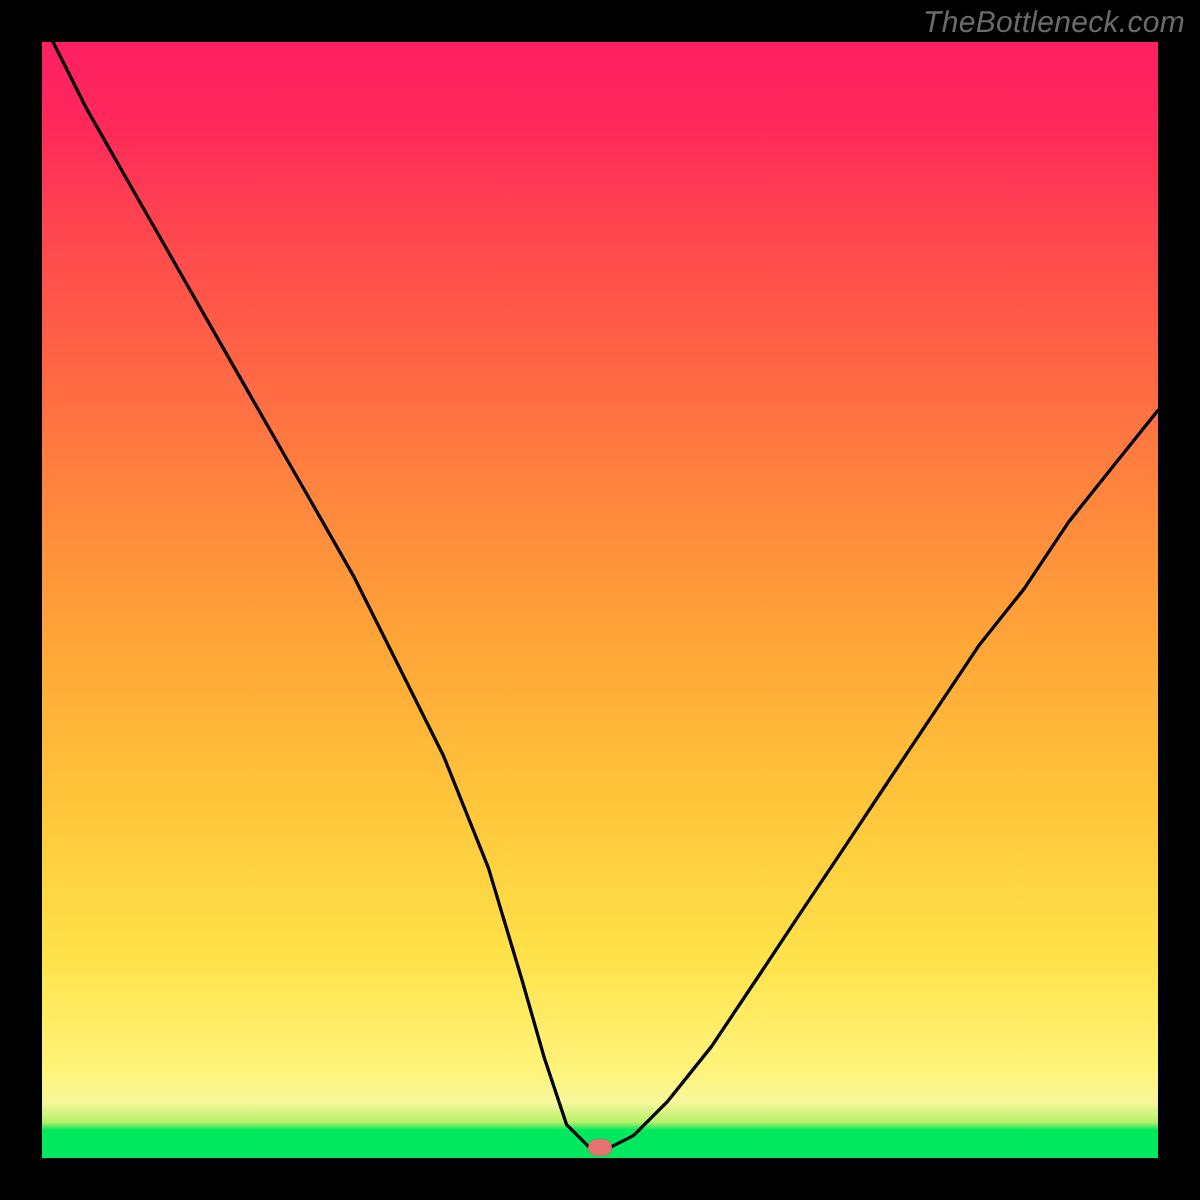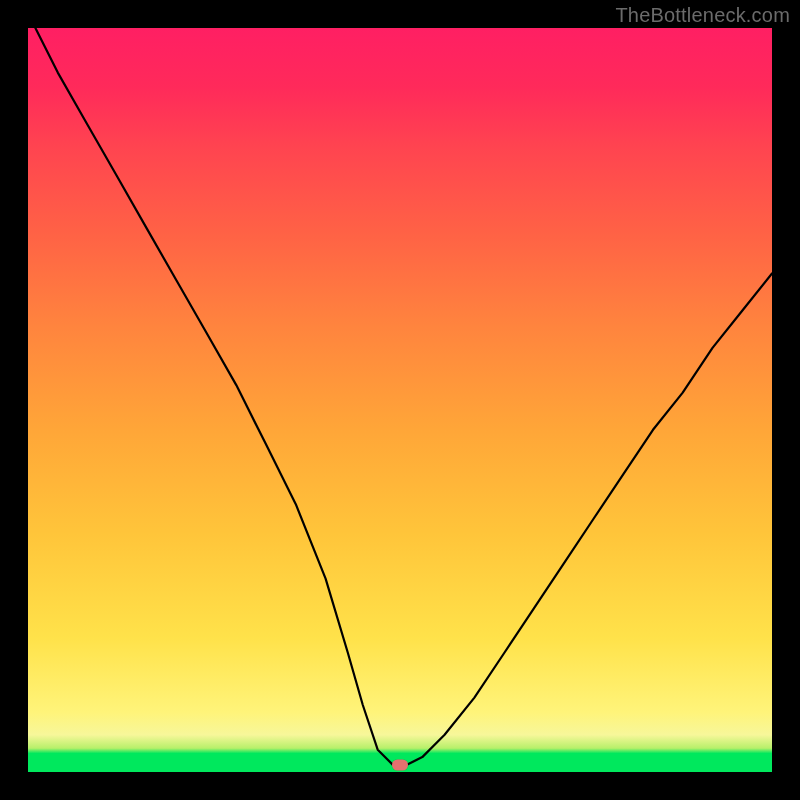--- a/index.html
+++ b/index.html
@@ -60,20 +60,21 @@
     box-shadow: 0 0 0 0.5px rgba(0,0,0,0.1);
   }
   .watermark {
     position: absolute;
     top: 4px;
     right: 10px;
     color: #6b6b6b;
     font-size: 20px;
     letter-spacing: 0.2px;
     user-select: none;
+    font-style: italic;
   }
 </style>
 </head>
 <body>
 
 <div class="frame">
   <div class="watermark">TheBottleneck.com</div>
 
   <div class="plot">
     <div class="grad"></div>

